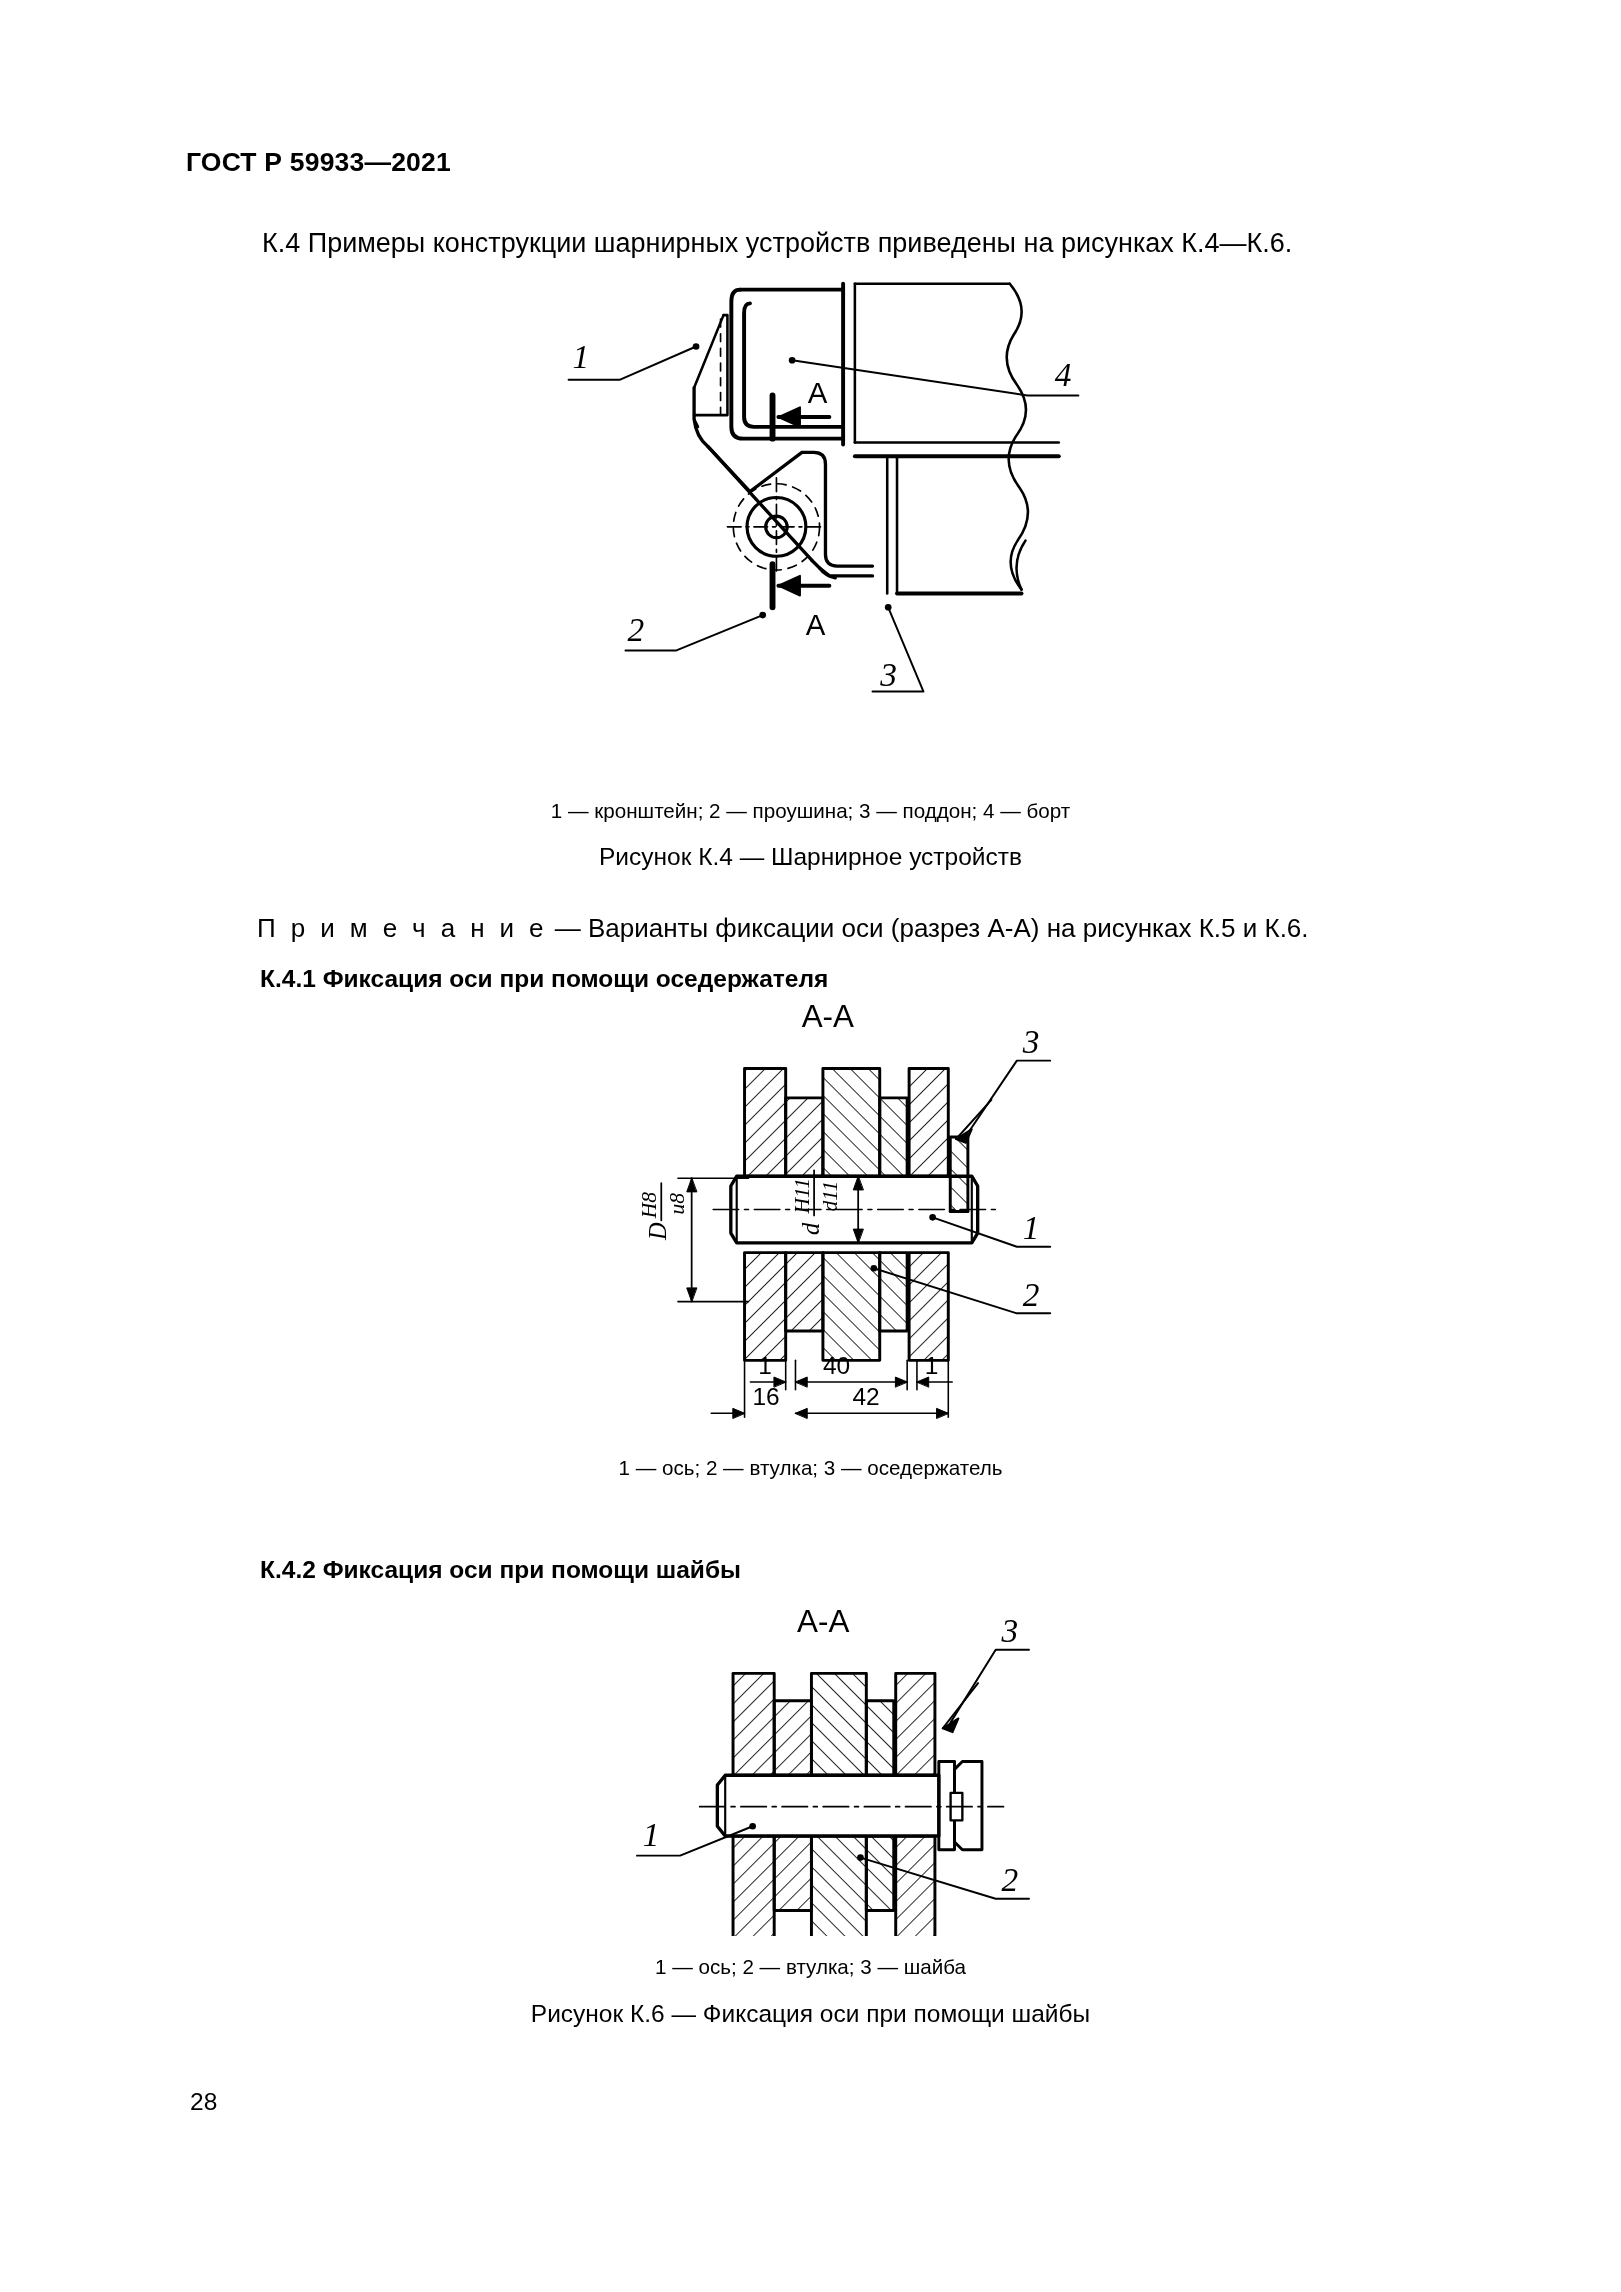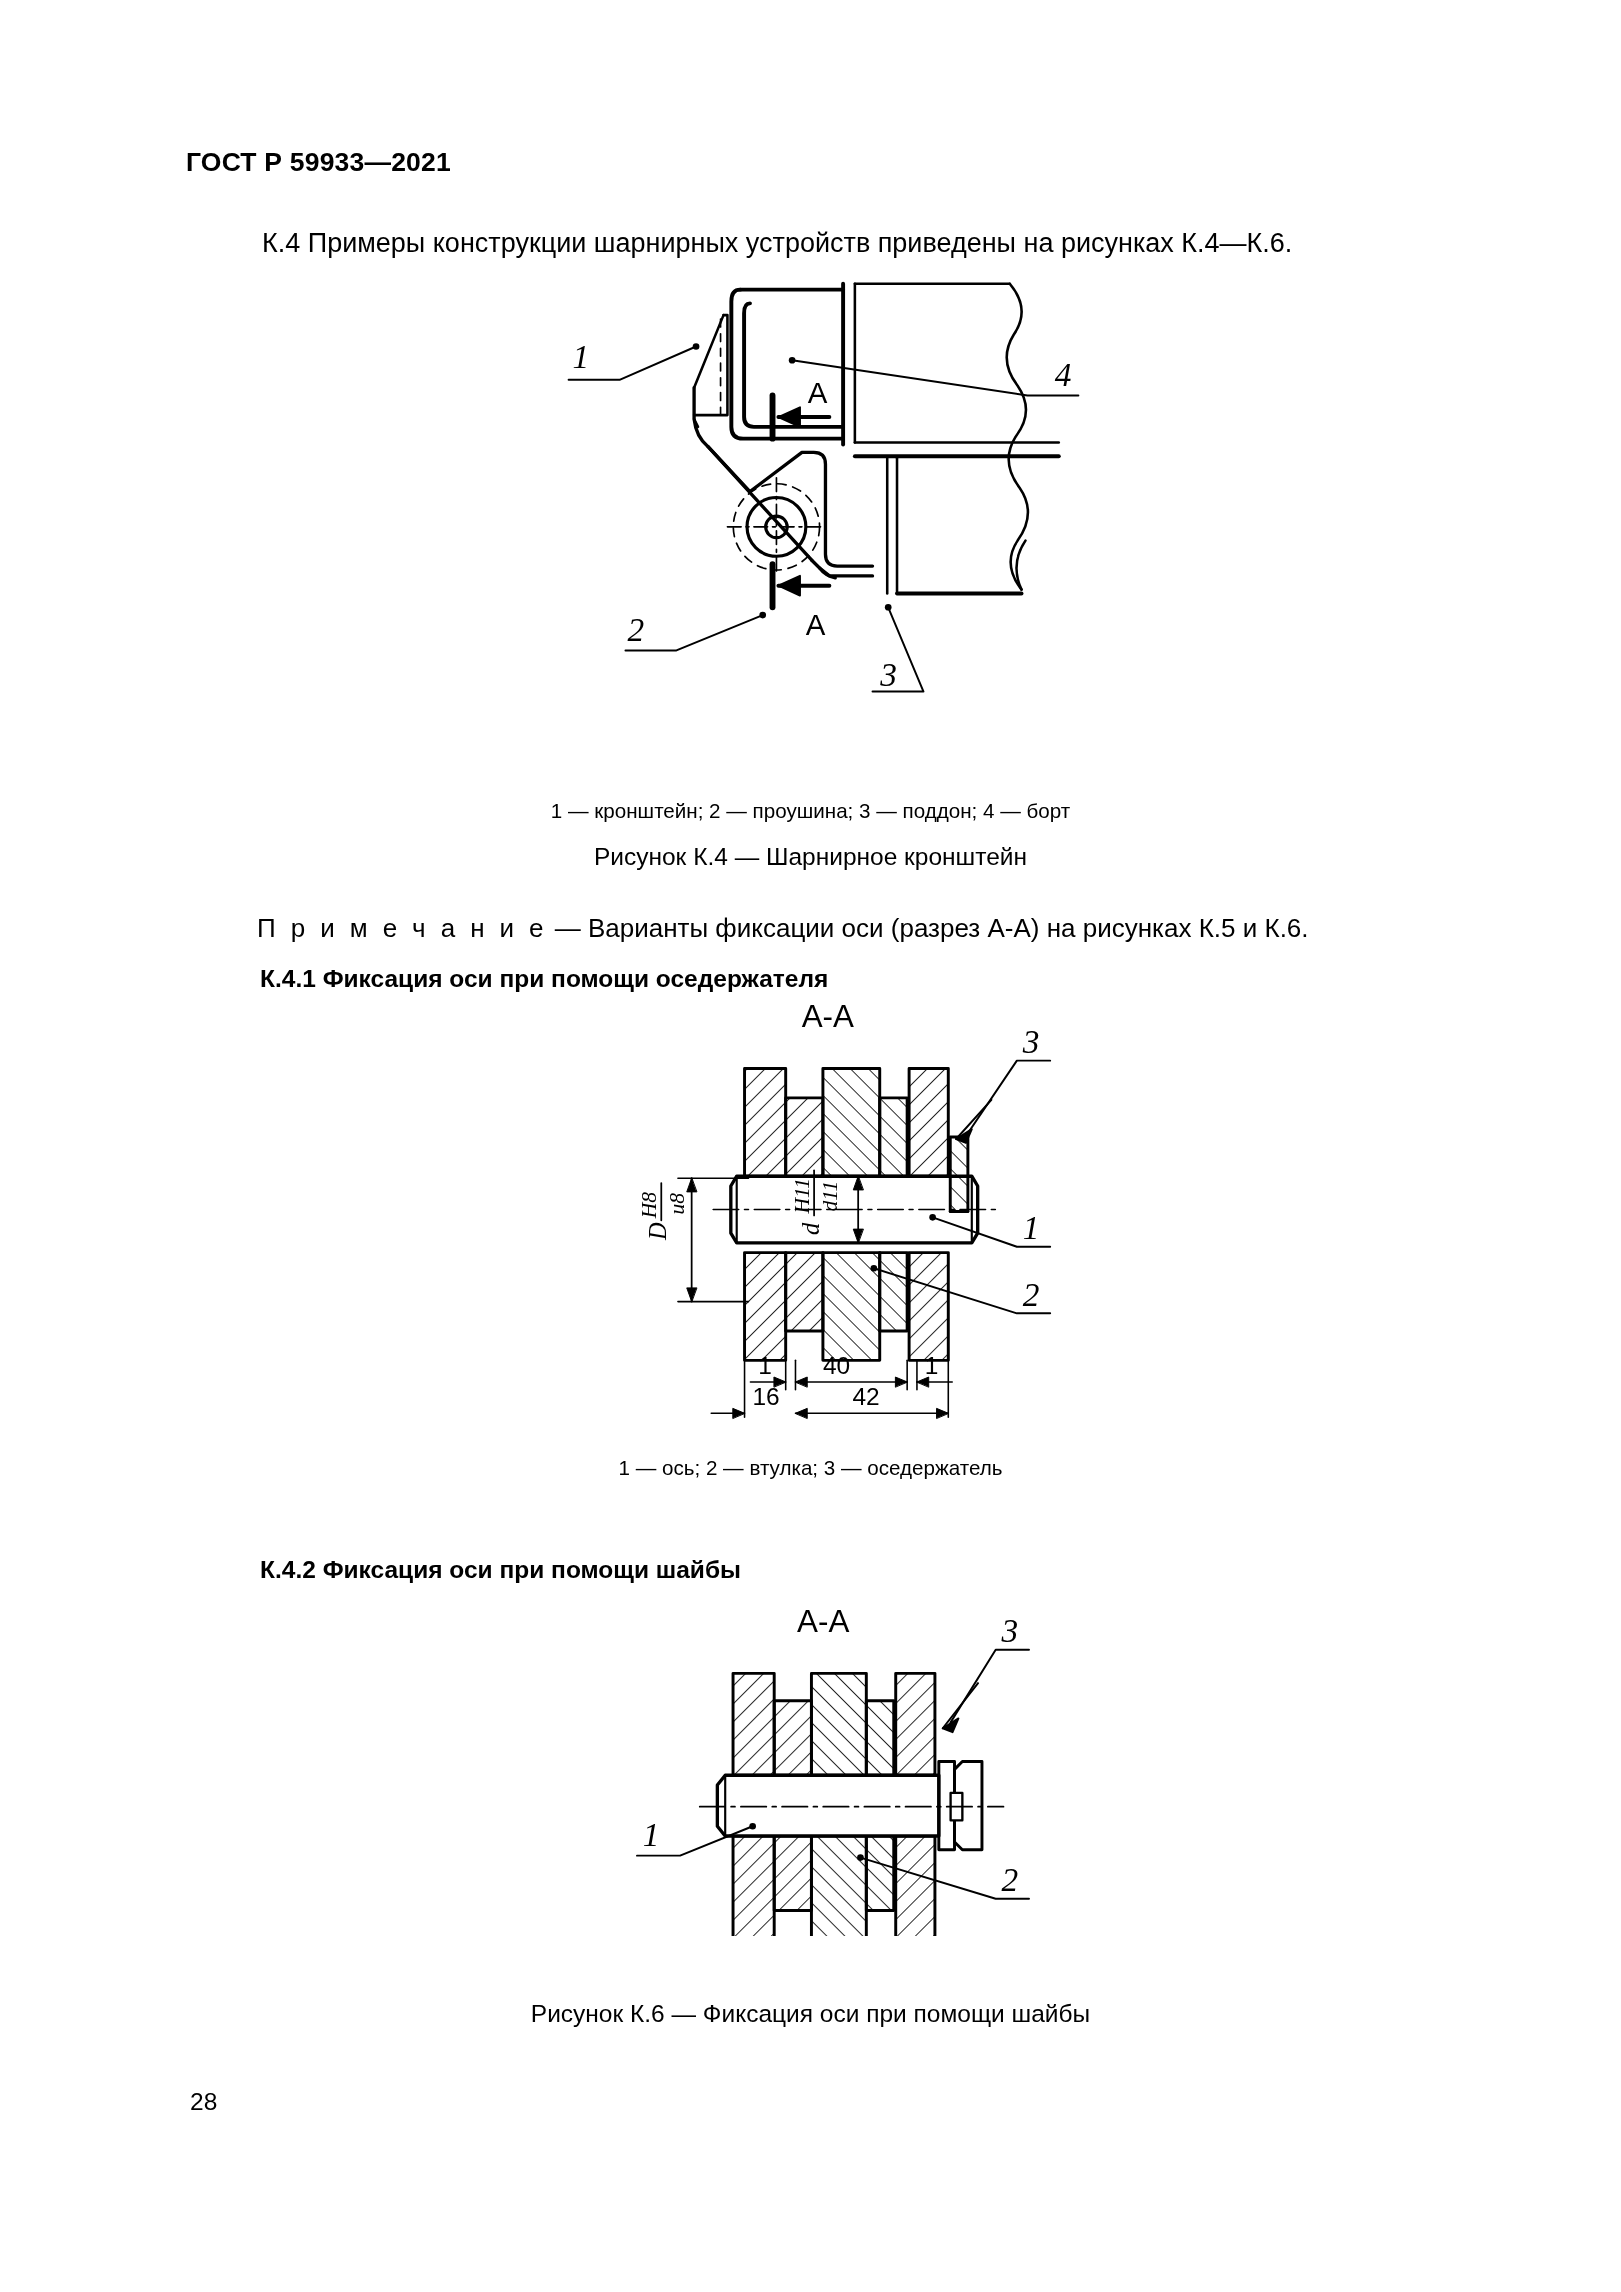--- a/index.html
+++ b/index.html
@@ -138,21 +138,21 @@
       <circle cx="346" cy="344" r="3.4" fill="#000" stroke="none"></circle>
       <text x="338" y="424" font-size="34" font-style="italic" fill="#000" stroke="none" font-family="Liberation Serif, serif">3</text>
 
       <path d="M540 128 L488 128 L248 92" stroke-width="2"></path>
       <circle cx="248" cy="92" r="3.4" fill="#000" stroke="none"></circle>
       <text x="516" y="118" font-size="34" font-style="italic" fill="#000" stroke="none" font-family="Liberation Serif, serif">4</text>
     </svg>
   </div>
 
   <div class="legend l4">1 — кронштейн; 2 — проушина; 3 — поддон; 4 — борт</div>
-  <div class="caption c4">Рисунок К.4 — Шарнирное кронштейн</div>
+  <div class="caption c4">Рисунок К.4 — Шарнирное устройств</div>
 
   <div class="note">
     <span class="sp">П р и м е ч а н и е</span>
     <span>— Варианты фиксации оси (разрез А-А) на рисунках К.5 и К.6.</span>
   </div>
 
   <div class="heading h1">К.4.1 Фиксация оси при помощи оседержателя</div>
 
   <div class="figure" id="fig-k5">
     <svg width="431" height="441" viewBox="0 0 440 450" xmlns="http://www.w3.org/2000/svg" fill="none" stroke="#000" stroke-linejoin="round" stroke-linecap="round">
@@ -306,18 +306,19 @@
       <path d="M10 268 L54 268 L128 238" stroke-width="2"></path>
       <circle cx="128" cy="238" r="3.4" fill="#000" stroke="none"></circle>
       <text x="16" y="258" font-size="34" font-style="italic" fill="#000" stroke="none" font-family="Liberation Serif, serif">1</text>
 
       <path d="M410 312 L376 312 L238 270" stroke-width="2"></path>
       <circle cx="238" cy="270" r="3.4" fill="#000" stroke="none"></circle>
       <text x="382" y="304" font-size="34" font-style="italic" fill="#000" stroke="none" font-family="Liberation Serif, serif">2</text>
     </svg>
   </div>
 
+  <div class="legend l6">1 — ось; 2 — втулка; 3 — шайба</div>
   <div class="caption c6">Рисунок К.6 — Фиксация оси при помощи шайбы</div>
 
   <div class="page-number">28</div>
 
 </div>
 
 
 </body></html>

